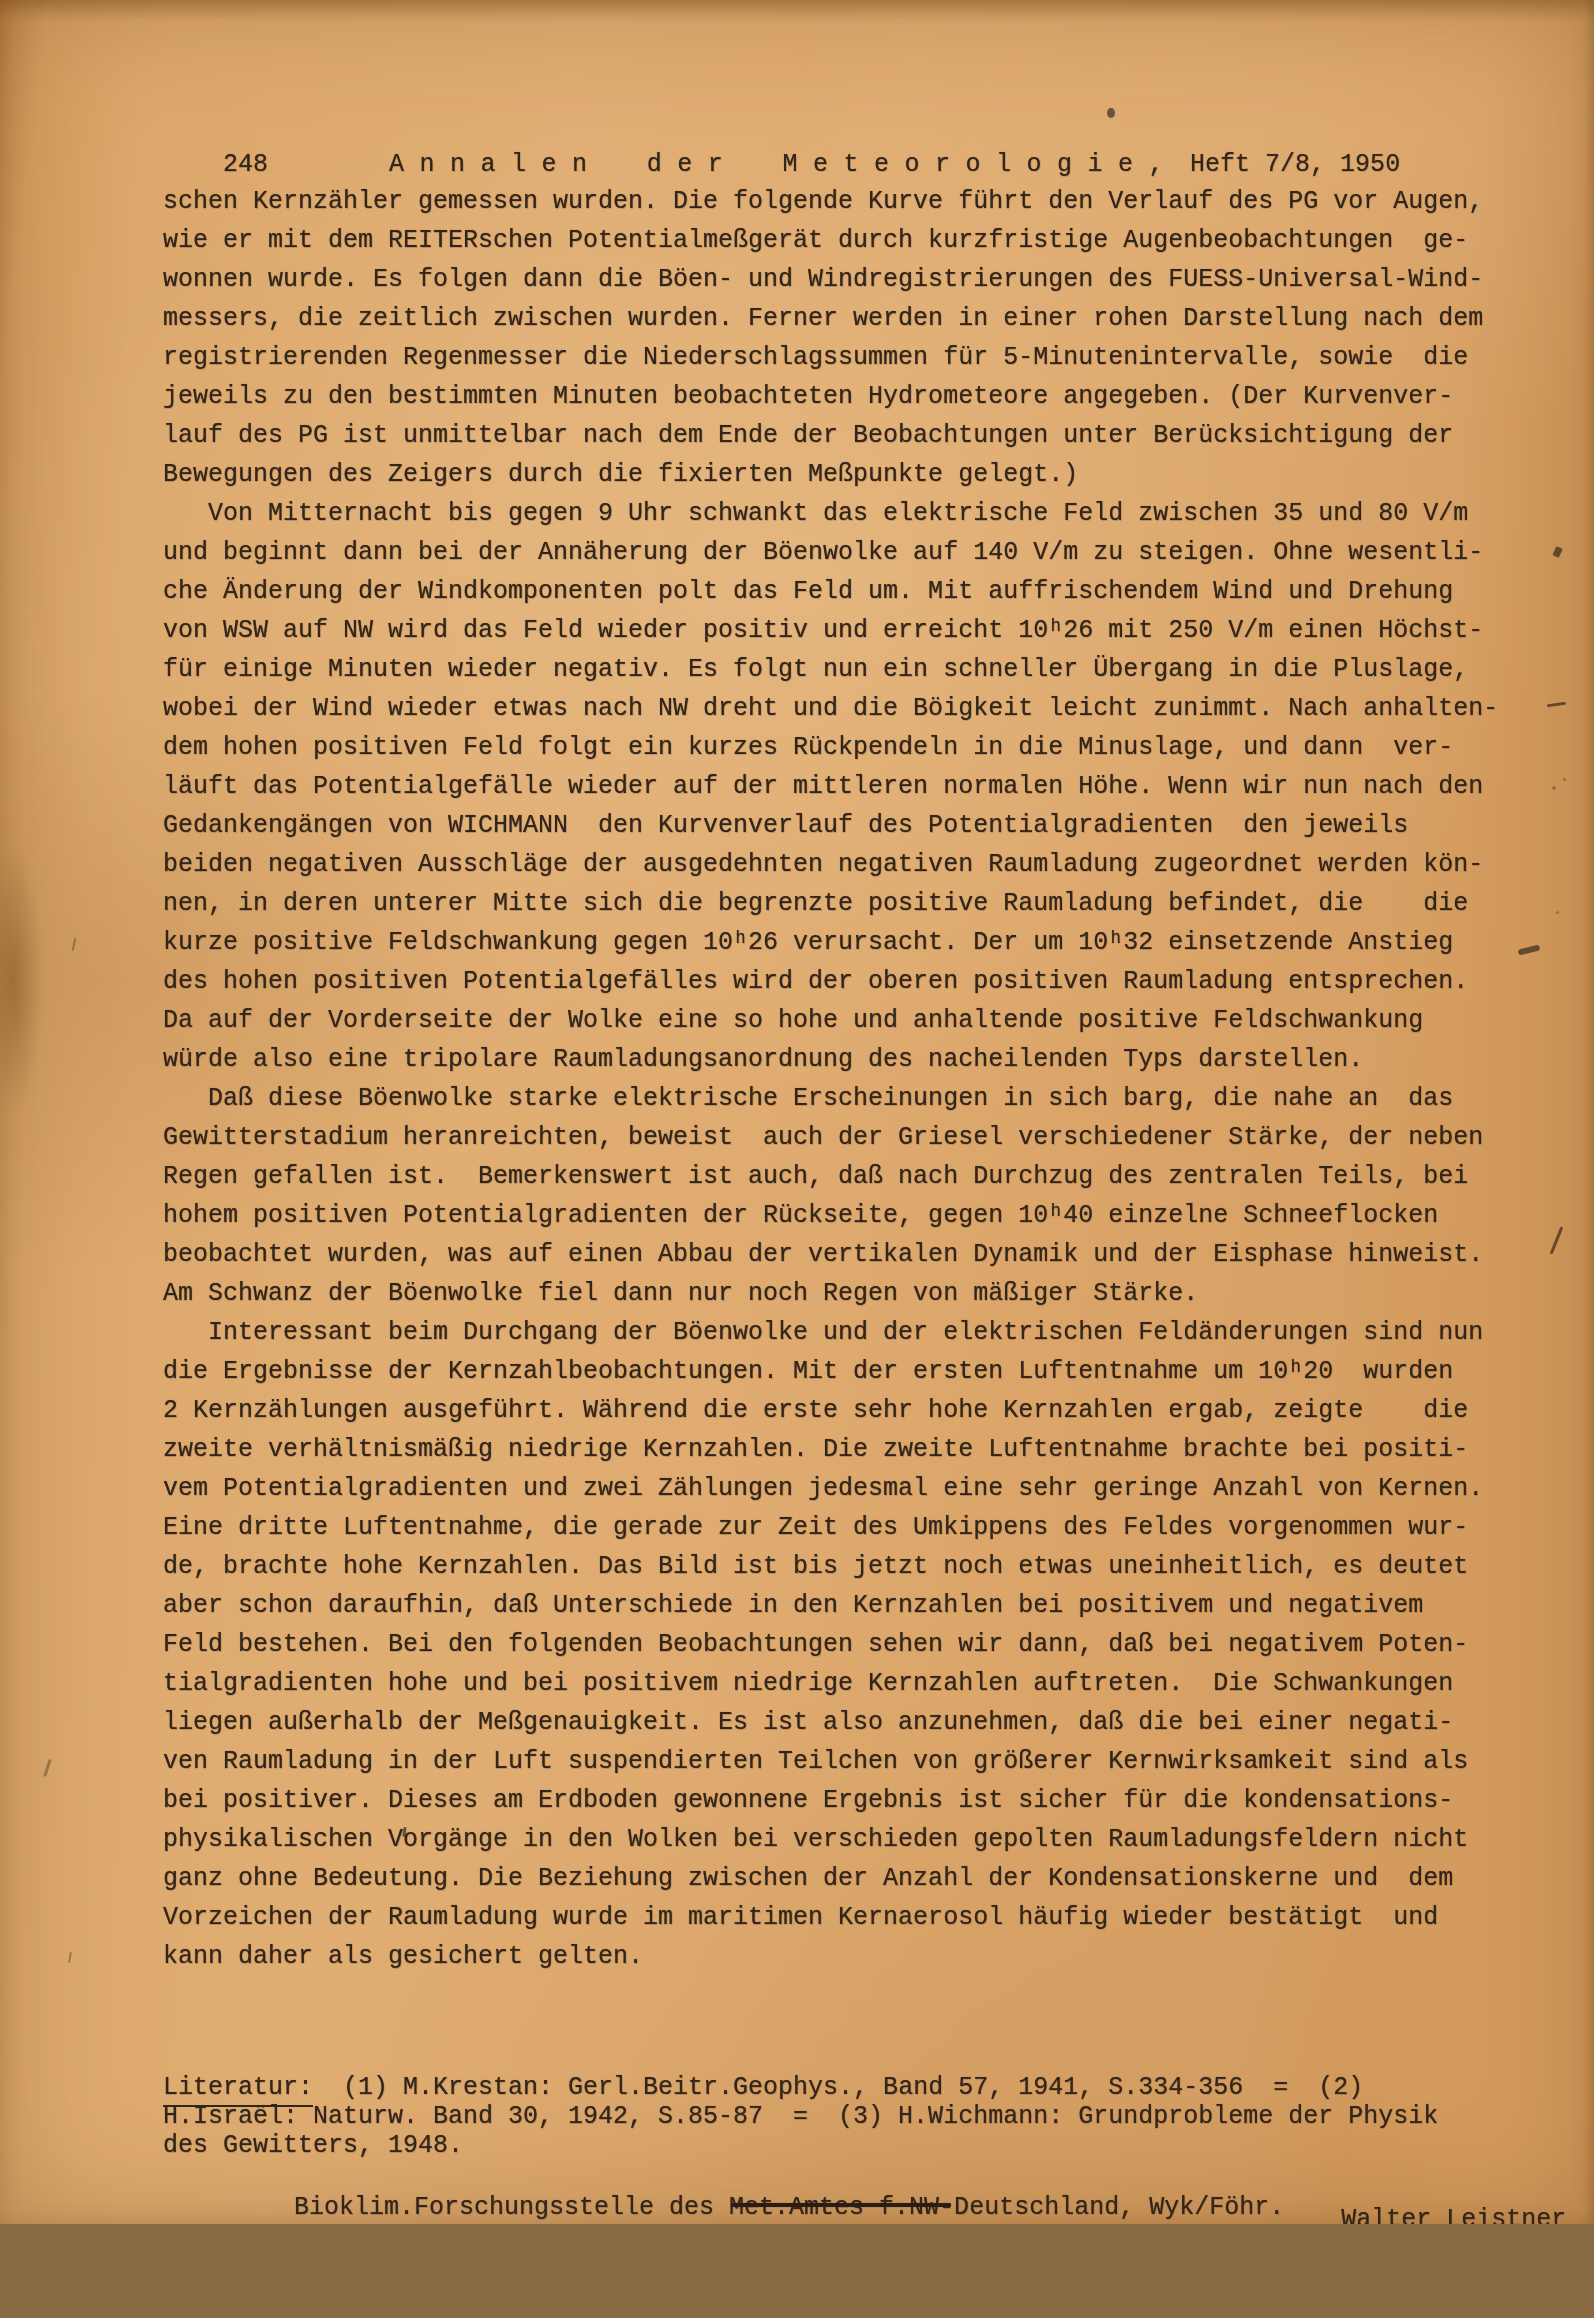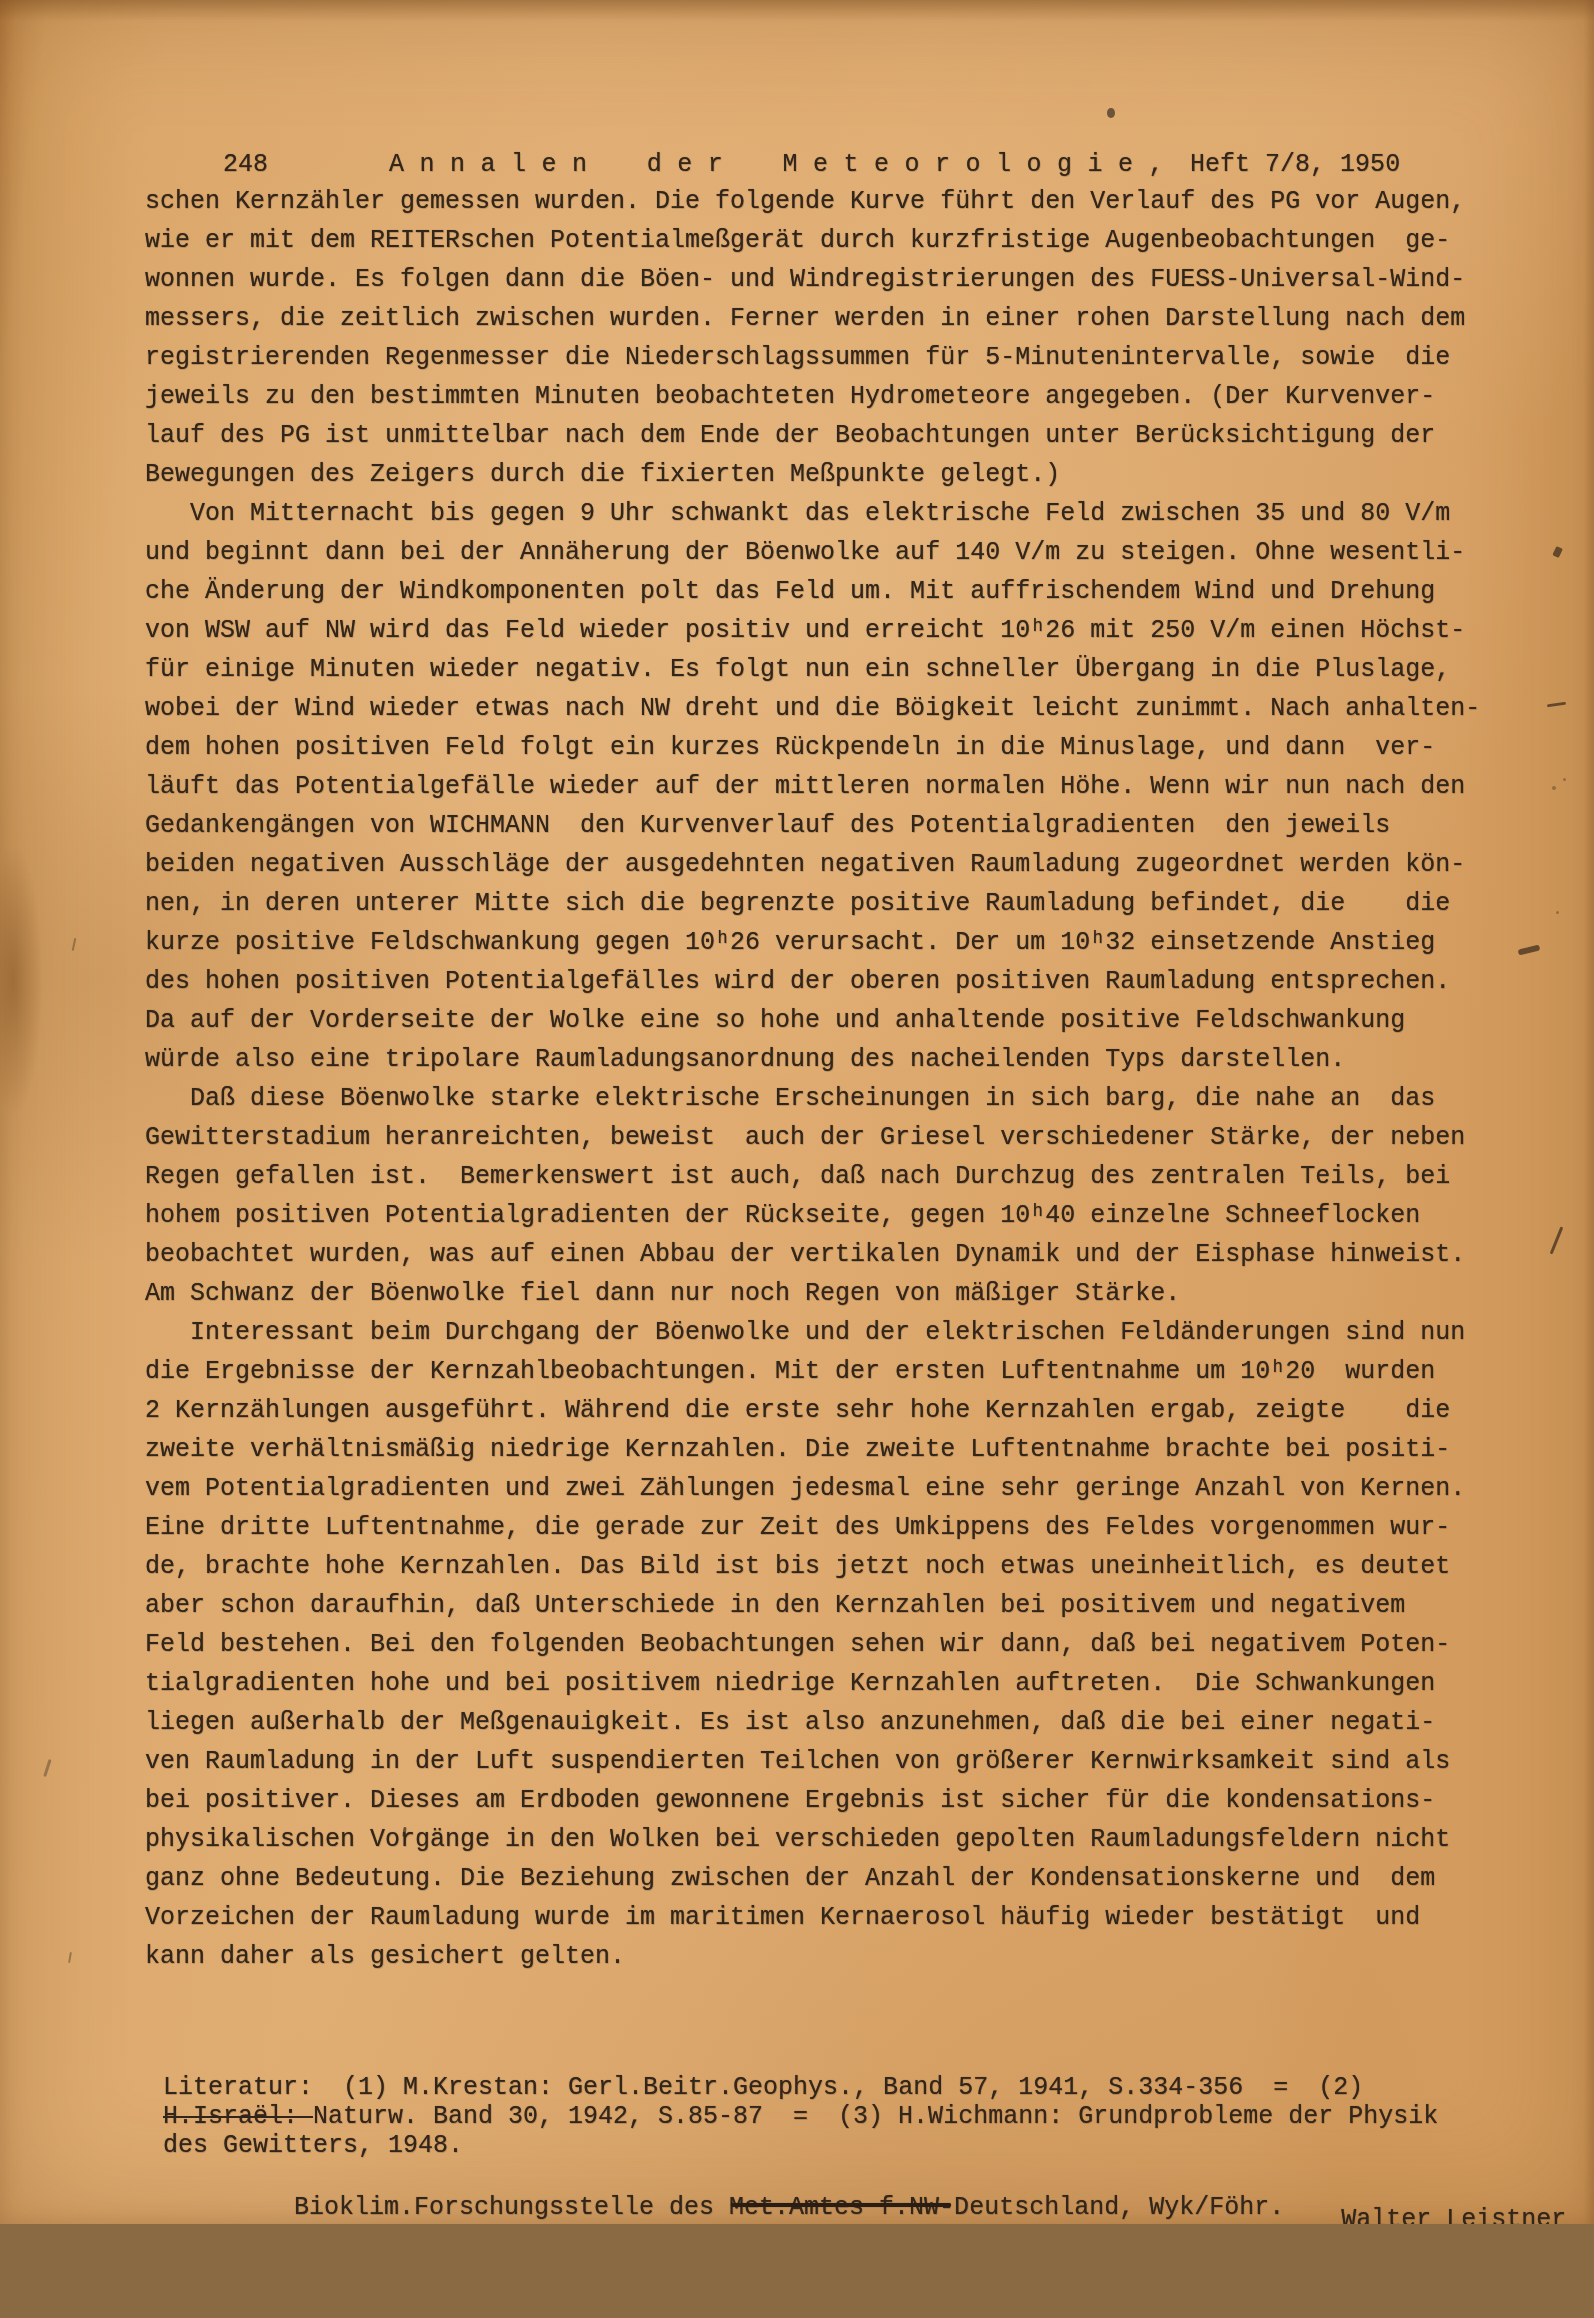--- a/index.html
+++ b/index.html
@@ -22,27 +22,27 @@
   .edge-right{position:absolute;right:0;top:0;width:11px;height:100%;
     background:linear-gradient(270deg,rgba(115,70,25,0.22),rgba(0,0,0,0));}
 
   .ink{ text-shadow:0 0 0.9px rgba(48,33,20,0.60), 0.6px 0.6px 0 rgba(48,33,20,0.16); }
 
   .header{position:absolute;left:163px;top:121px;font-size:25px;white-space:pre;}
   .header .pagenum{display:inline-block;}
   .header .journal{display:inline-block;margin-left:121px;letter-spacing:0.62em;word-spacing:0.55em;}
   .header .issue{display:inline-block;margin-left:11px;}
 
-  .bodytext{position:absolute;left:145px;top:182px;width:1403px;
+  .bodytext{position:absolute;left:163px;top:182px;width:1403px;
     font-size:25px;line-height:39px;}
   .line{white-space:pre;}
 
   .literature{position:absolute;left:163px;top:2073px;width:1403px;
     font-size:25px;line-height:29px;}
-  .underlined{border-bottom:2.4px solid #32251a;padding-bottom:14px;}
+  .underlined{border-bottom:2.4px solid #32251a;padding-bottom:3px;}
 
   .signature{position:absolute;left:163px;top:2164px;width:1419px;
     font-size:25px;white-space:pre;padding-left:71px;}
   .signature .author{display:inline-block;margin-left:57px;transform:translateY(12px);text-align:right;}
 
   .rule{position:absolute;left:731px;top:2203px;width:220px;height:4px;
     background:#2a1e14;border-radius:1.6px;box-shadow:0 0 0.8px rgba(42,30,20,0.8);}
 
   .speck{position:absolute;background:rgba(70,55,40,0.75);border-radius:50%;}
   .mark{position:absolute;background:rgba(55,40,26,0.70);border-radius:1.6px;}

